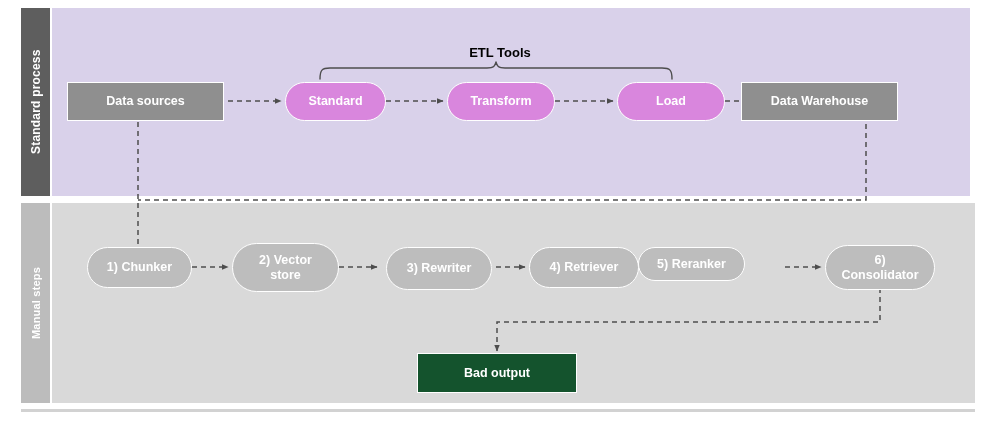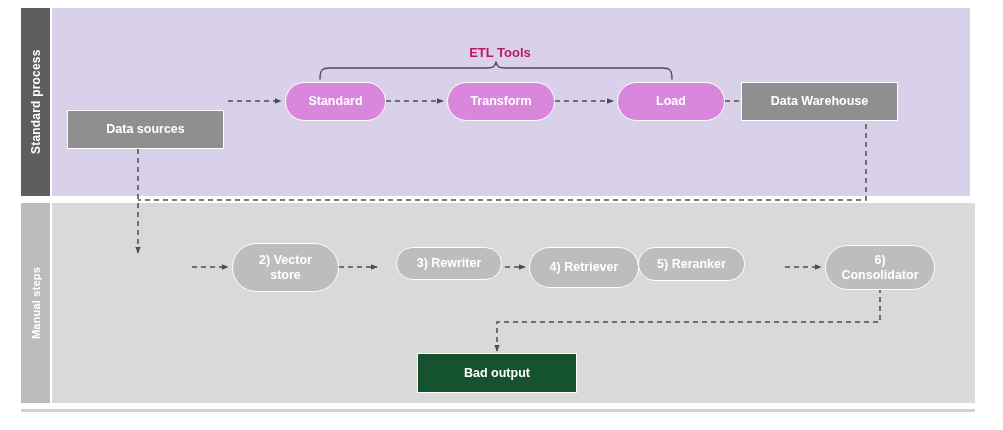--- a/index.html
+++ b/index.html
@@ -65,21 +65,21 @@
   .node.magenta { background: #d986dd; }
   .node.softgray{ background: #bdbdbd; }
   .node.yellow  { background: #14532d; }
 
   
   #etl-label {
     position: absolute;
     left: 420px; top: 45px;
     width: 160px;
     text-align: center;
-    color: #be185d;
+    color: #000000;
     font-weight: bold;
     font-size: 13px;
   }
 
   
   #wires {
     position: absolute;
     left: 0; top: 0;
     width: 1003px; height: 430px;
     pointer-events: none;
@@ -122,28 +122,29 @@
 
       <path d="M880,288 L880,322 L497,322 L497,351" marker-end="url(#arw)"></path>
     </g>
 
     <path d="M320,79 C320,70 322,68 330,68 L487,68 C494,68 495,66 496,62
              C497,66 498,68 505,68 L662,68 C670,68 672,70 672,79" stroke="#4d4d4d" stroke-width="1.4" fill="none" stroke-linecap="round" stroke-linejoin="round"></path>
   </svg>
 
   <div id="etl-label">ETL Tools</div>
 
-  <div class="node rect gray" style="left:67px;  top:82px;  width:157px; height:39px;margin-top:28px;">Data sources</div>
+  <div class="node rect gray" style="left:67px;  top:82px;  width:157px; height:39px;">Data sources</div>
   <div class="node pill magenta" style="left:285px; top:82px; width:101px; height:39px;">Standard</div>
   <div class="node pill magenta" style="left:447px; top:82px; width:108px; height:39px;">Transform</div>
   <div class="node pill magenta" style="left:617px; top:82px; width:108px; height:39px;">Load</div>
   <div class="node rect gray" style="left:741px; top:82px; width:157px; height:39px;">Data Warehouse</div>
 
+  <div class="node pill softgray" style="left:87px;  top:247px; width:105px; height:41px;">1) Chunker</div>
   <div class="node pill softgray" style="left:232px; top:243px; width:107px; height:49px;">2) Vector<br>store</div>
-  <div class="node pill softgray" style="left:396px; top:247px; width:106px; height:33px;">3) Rewriter</div>
+  <div class="node pill softgray" style="left:386px; top:247px; width:106px; height:43px;">3) Rewriter</div>
   <div class="node pill softgray" style="left:529px; top:247px; width:110px; height:41px;">4) Retriever</div>
   <div class="node pill softgray" style="left:638px; top:247px; width:107px; height:34px;">5) Reranker</div>
   <div class="node pill softgray" style="left:825px; top:245px; width:110px; height:45px;">6)<br>Consolidator</div>
 
   <div class="node rect yellow" style="left:417px; top:353px; width:160px; height:40px;">Bad output</div>
 
   <div id="bottom-rule"></div>
 </div>
 
 </body></html>

